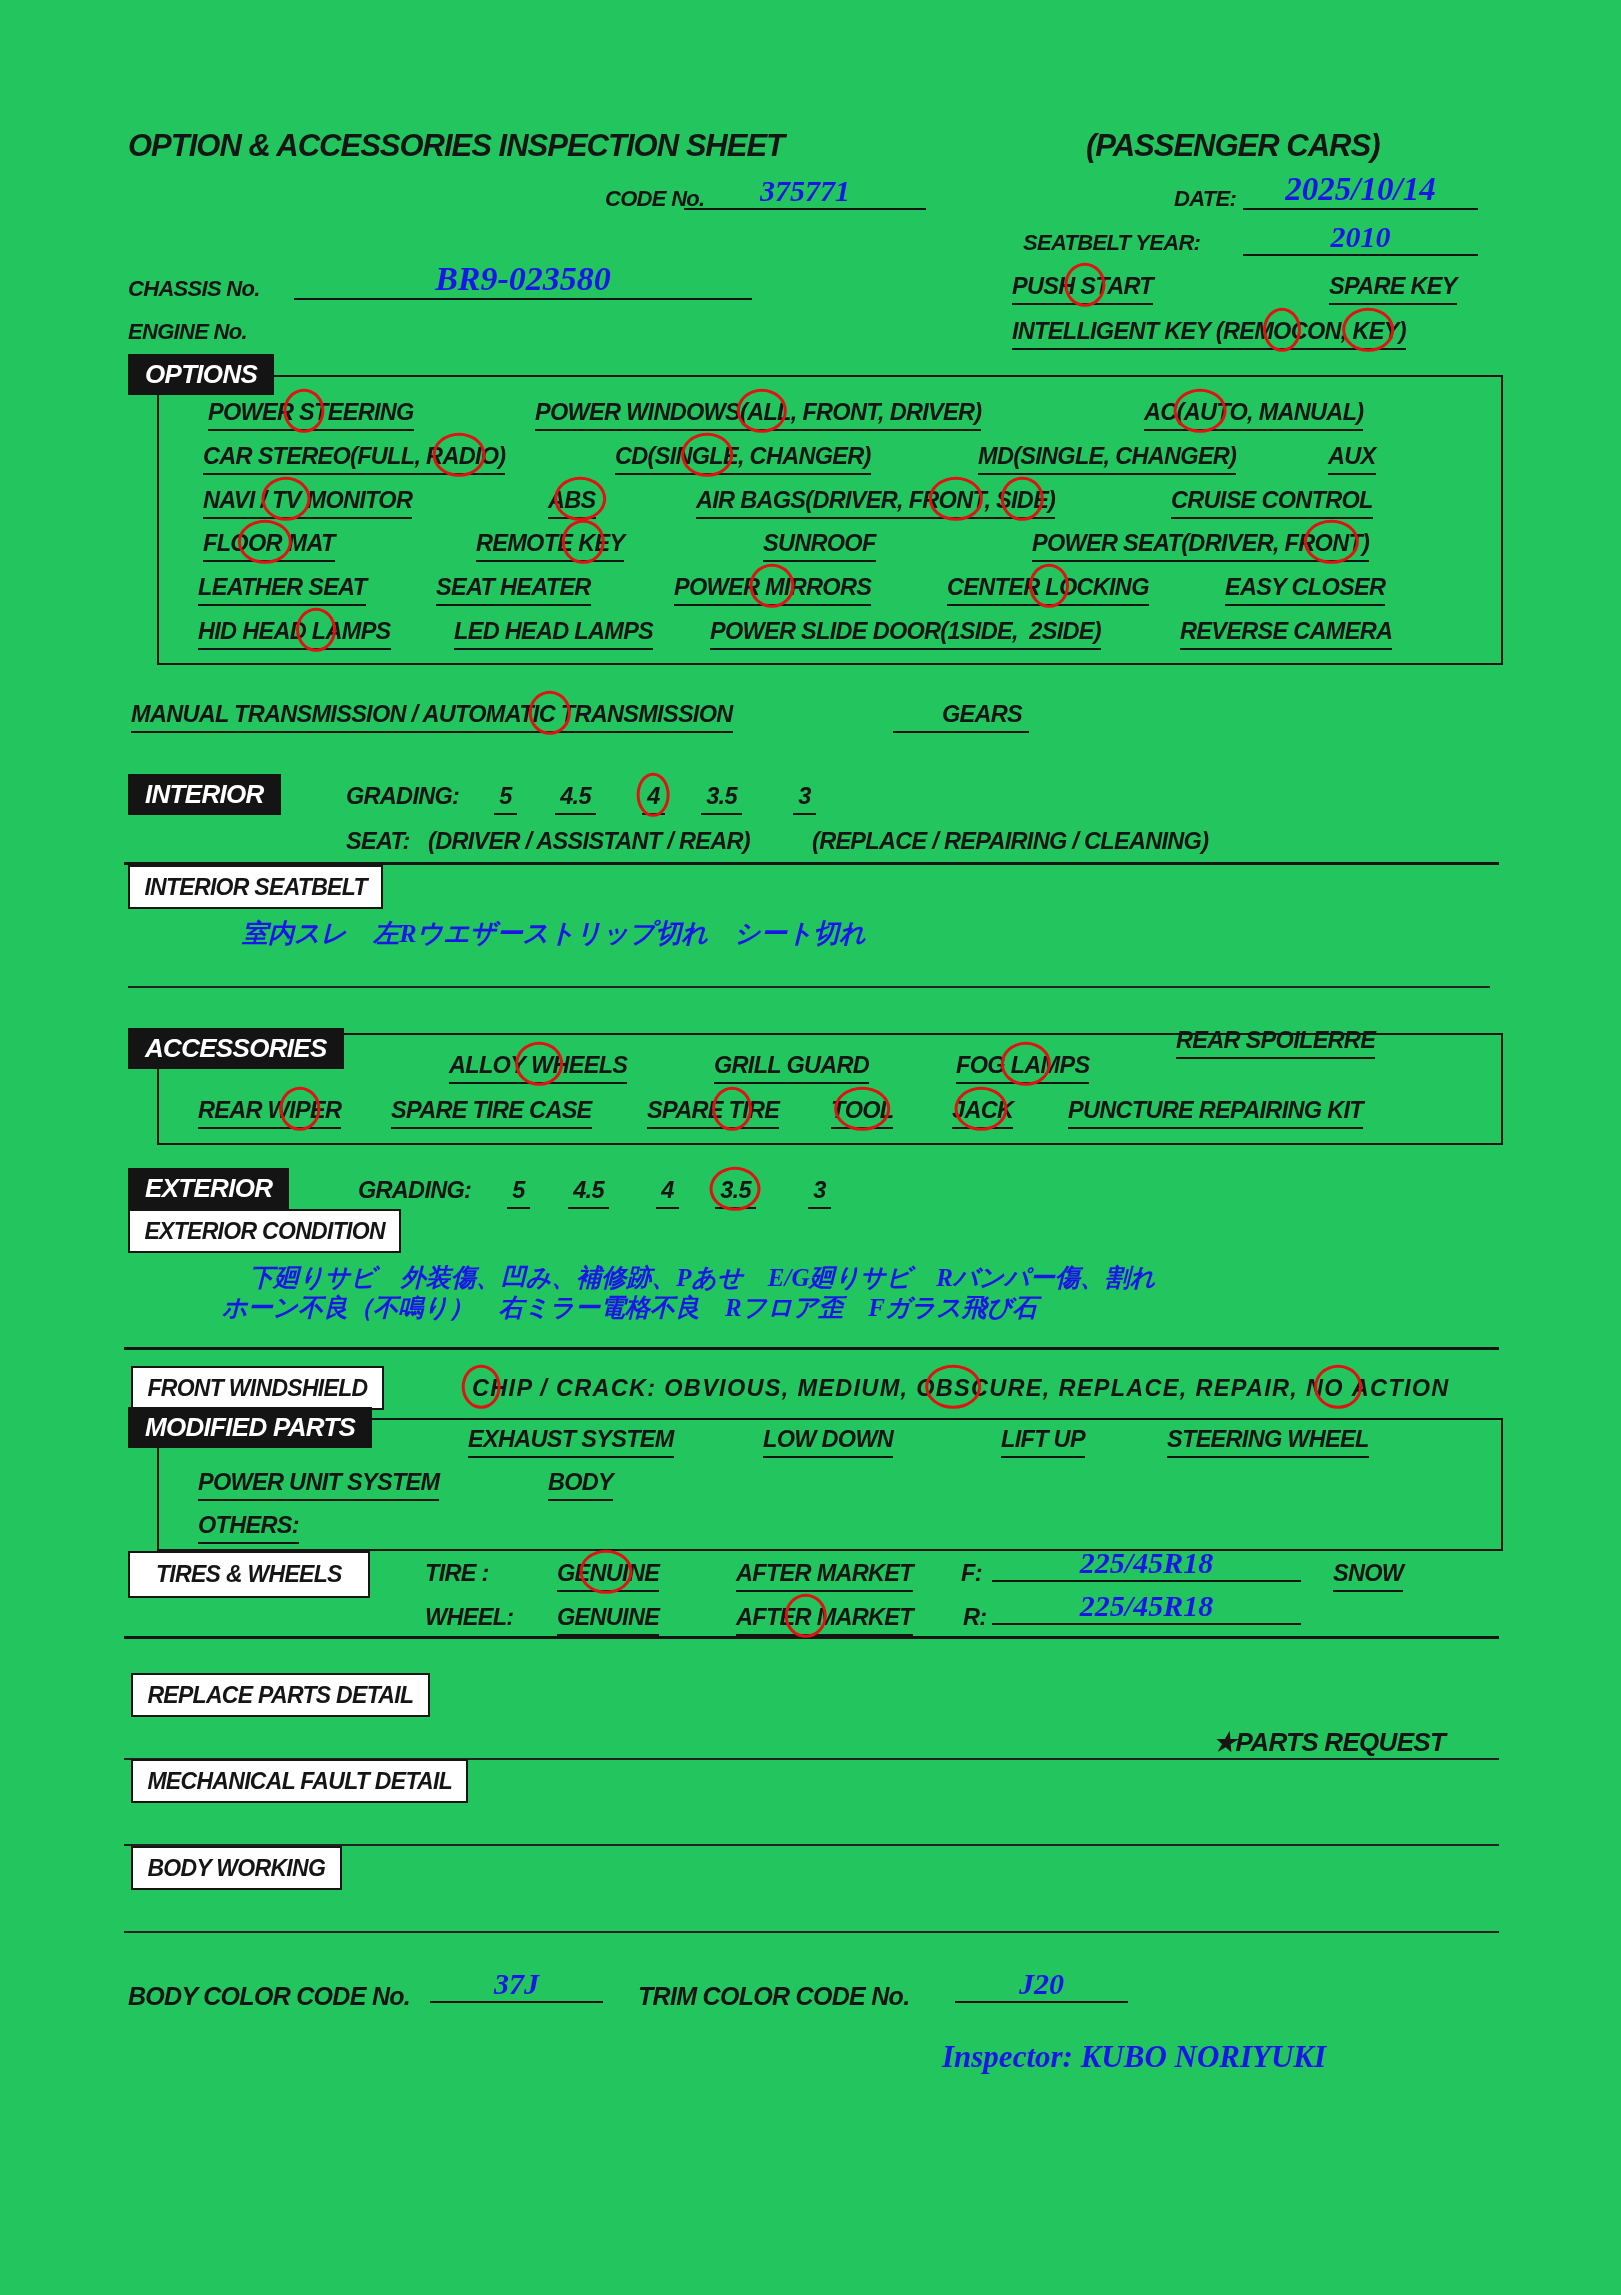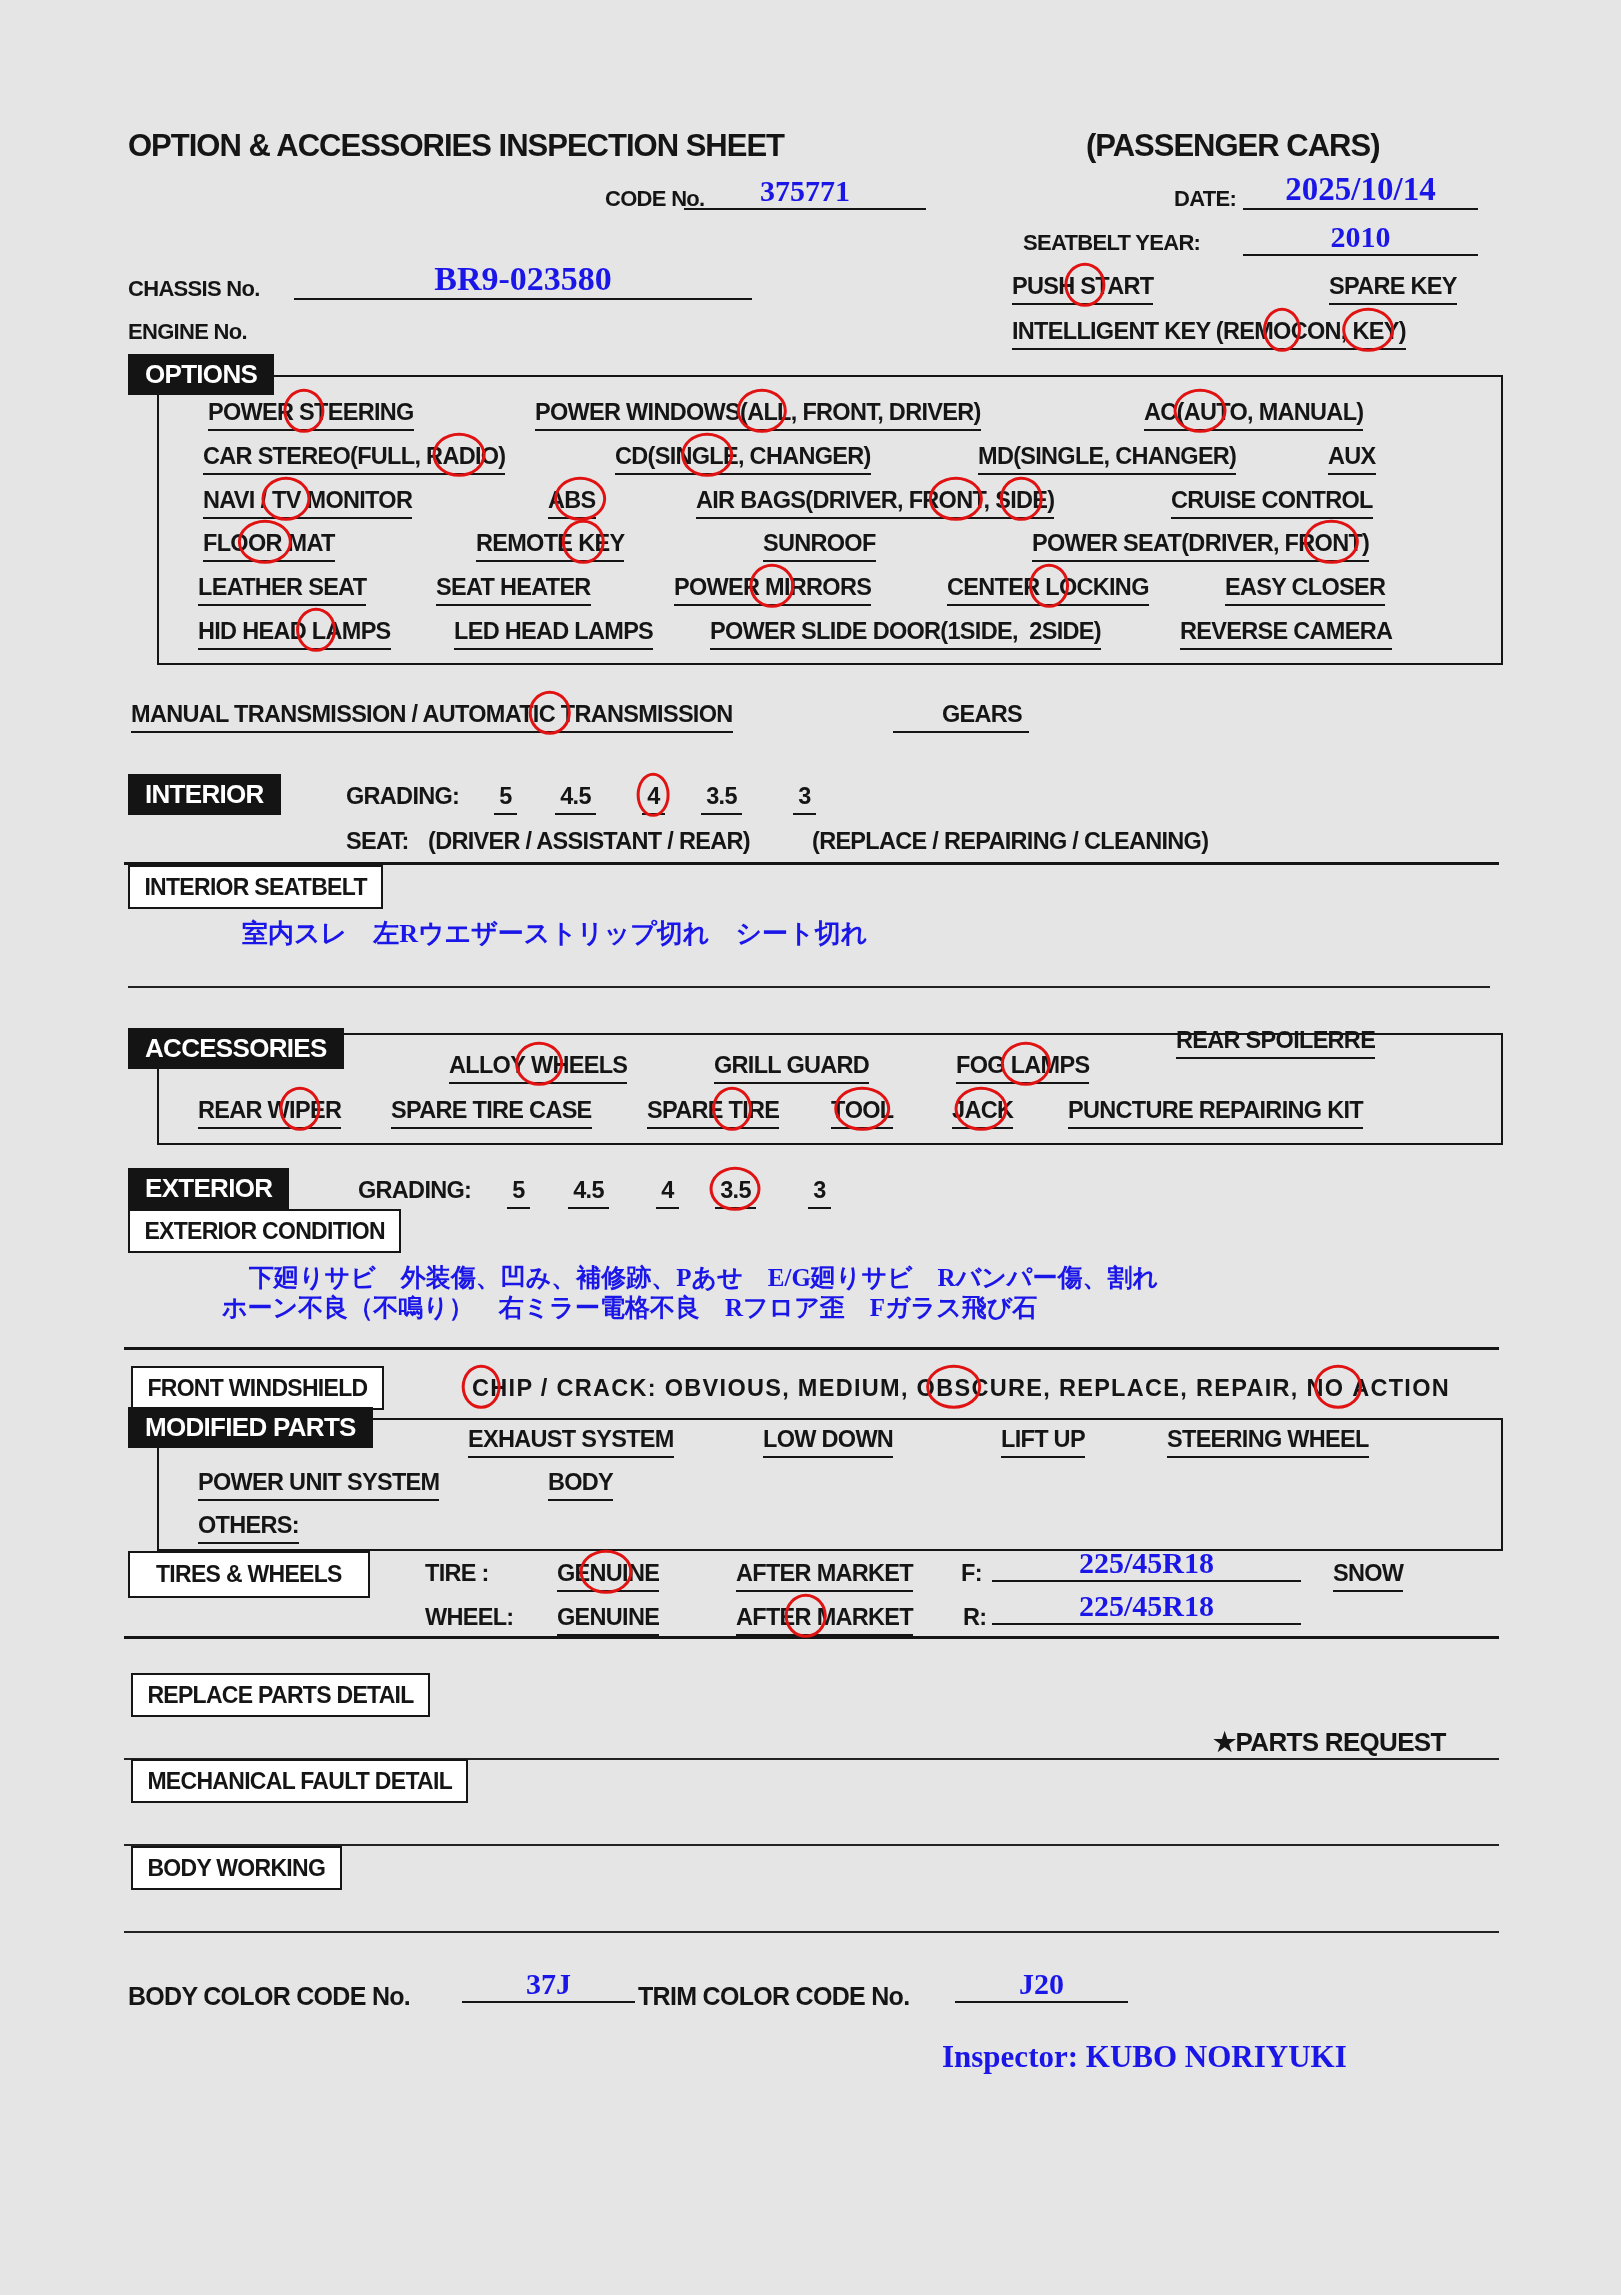--- a/index.html
+++ b/index.html
@@ -1,17 +1,17 @@
 <!DOCTYPE html>
 <html style="font-size:10.5px"><head>
 <meta charset="utf-8">
 <style>
   html,body{margin:0;padding:0;background:#fff;}
-  #page{position:relative;width:1622px;height:2295px;background:#e5e5e5;overflow:hidden;
-        font-family:"Liberation Sans",sans-serif;color:#151515;}
+  #page{position:relative;width:1622px;height:2295px;background:#22c55e;overflow:hidden;
+        font-family:"Liberation Sans",sans-serif;color:#151515;font-style:italic;}
   .abs{position:absolute;white-space:pre;}
   .lbl{font-weight:700;font-size:23.5px;letter-spacing:-0.7px;color:#151515;z-index:1;}
   .sm{font-size:22px;}
   .big{font-size:31px;letter-spacing:-1px;}
   .u{border-bottom:2.6px solid #151515;padding-bottom:3.3px;display:inline-block;}
   .hdr{background:#141414;color:#ffffff;font-weight:700;font-size:26px;letter-spacing:-0.7px;
        padding:5.2px 17px;z-index:2;}
   .box{border:2px solid #151515;background:#ffffff;font-weight:700;font-size:23px;
        letter-spacing:-0.7px;padding:6.5px 14.4px;z-index:2;}
   .rect{border:2px solid #151515;z-index:0;}
@@ -165,20 +165,20 @@
 
   <div class="abs hr3" style="left:124px;top:1758px;width:1375px;"></div>
   <div class="abs box" style="left:131px;top:1759px;">MECHANICAL FAULT DETAIL</div>
 
   <div class="abs hr3" style="left:124px;top:1844px;width:1375px;"></div>
   <div class="abs box" style="left:131px;top:1846px;">BODY WORKING</div>
 
   <div class="abs hr3" style="left:124px;top:1931px;width:1375px;"></div>
 
   <div class="abs lbl" style="left:128px;top:1982px;font-size:25px;">BODY COLOR CODE No.</div>
-  <div class="abs slot hand" style="left:462px;top:1967px;width:173px;text-align:center;">37J</div>
+  <div class="abs slot hand" style="left:430px;top:1967px;width:173px;text-align:center;">37J</div>
   <div class="abs lbl" style="left:638px;top:1982px;font-size:25px;">TRIM COLOR CODE No.</div>
   <div class="abs slot hand" style="left:955px;top:1967px;width:173px;">J20</div>
 
   <div class="abs hand" style="left:942px;top:2039px;font-size:31px;">Inspector: KUBO NORIYUKI</div>
 
 </div>
 
 
 </body></html>

